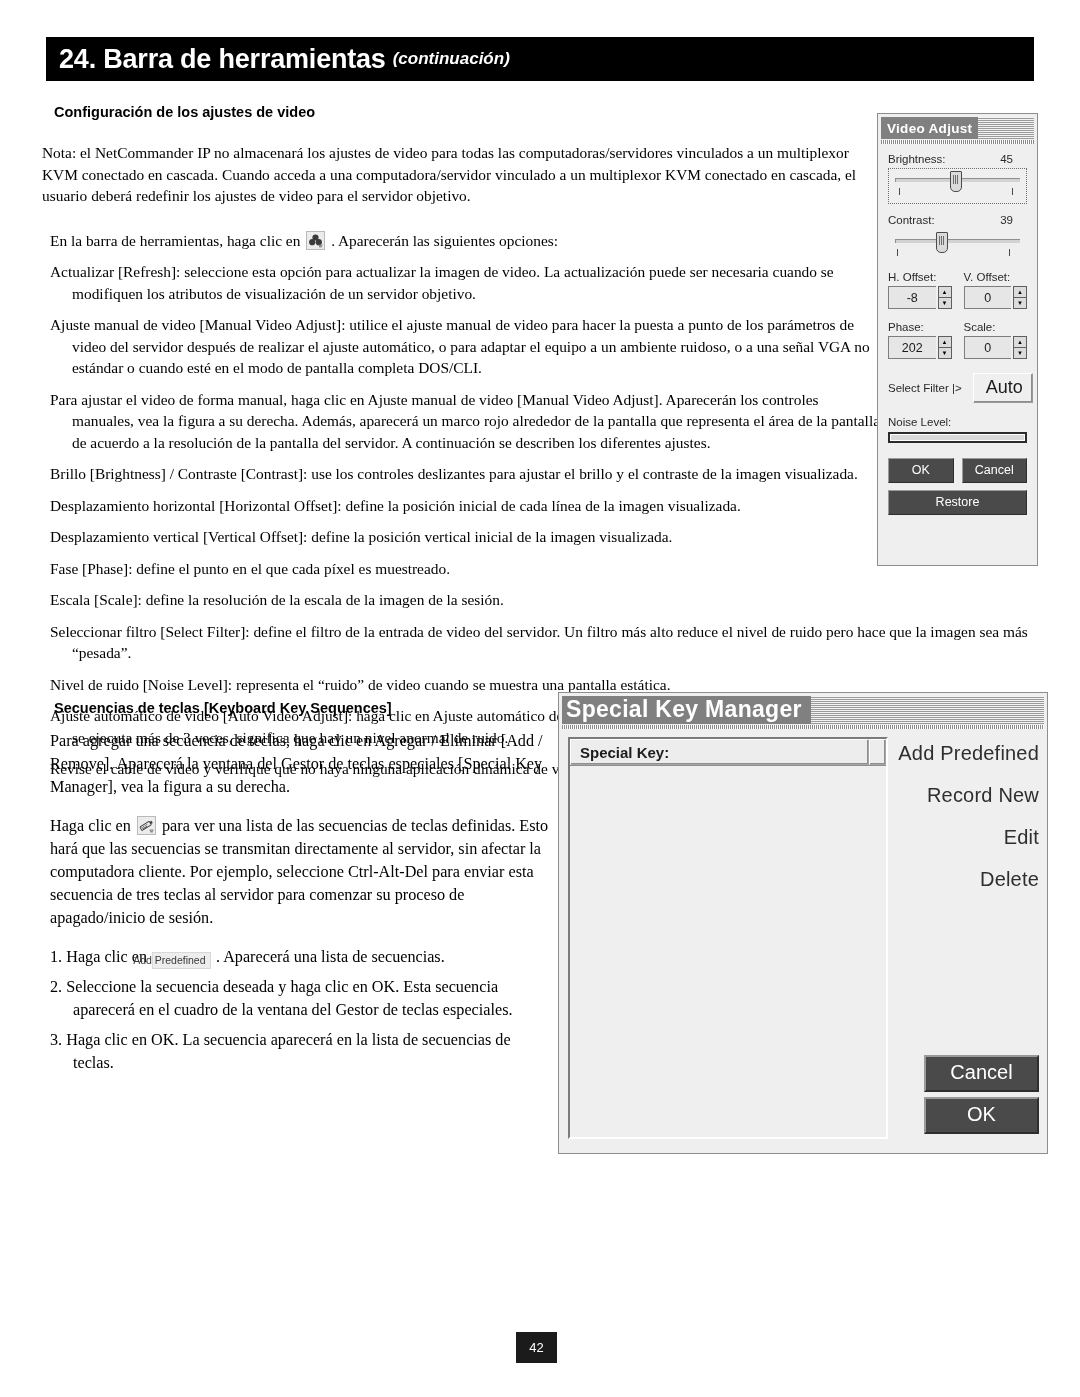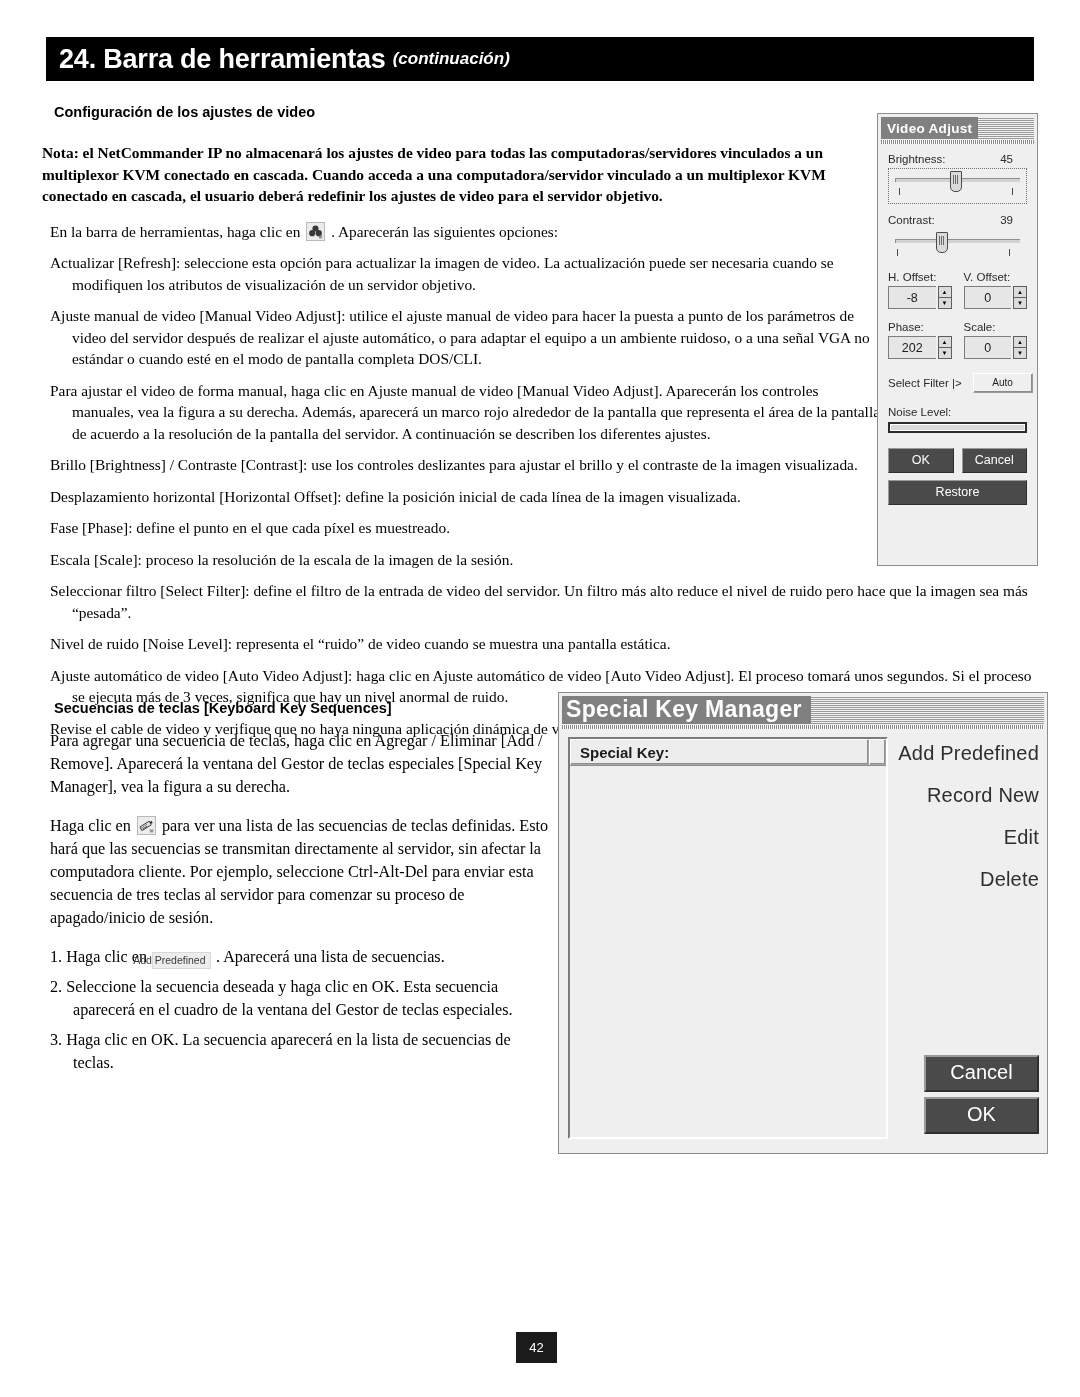--- a/index.html
+++ b/index.html
@@ -57,23 +57,23 @@
     margin: 0 0 22px 4px;
   }
   .para {
     font-size: 15.4px;
     line-height: 21.5px;
     color: #000;
     margin: 0 0 10px 0;
     text-align: left;
   }
   .para.note {
-    font-weight: bold;
+    font-weight: normal;
     margin-left: -8px;
-    margin-bottom: 14px;
+    margin-bottom: 23px;
     width: 830px;
   }
   .para.w830 { width: 832px; }
   .para.w1000 { width: 990px; }
   .para.hang {
     padding-left: 22px;
     text-indent: -22px;
     margin-left: 0;
   }
   .para b { font-weight: normal; }
@@ -270,21 +270,21 @@
     gap: 11px;
   }
   .filter-row .lbl { font-size: 11.5px; color: #2a2a2a; white-space: nowrap; }
   .filter-btn {
     background: #efefef;
     border: 1px solid #9a9a9a;
     border-top-color: #ffffff;
     border-left-color: #ffffff;
     box-shadow: inset -1px -1px 0 #8c8c8c;
     padding: 3px 12px 4px 12px;
-    font-size: 10px;
+    font-size: 18px;
     color: #1c1c1c;
     min-width: 60px;
     text-align: center;
   }
   .noise-label { font-size: 11.5px; color: #2a2a2a; margin-top: 13px; }
   .noise-bar {
     margin-top: 4px;
     height: 11px;
     background: #d9d9d9;
     border: 2px solid #2b2b2b;
@@ -436,27 +436,30 @@
   </p>
 
   <p class="para w830 hang">
     <b>Brillo [Brightness] / Contraste [Contrast]:</b><span> use los controles deslizantes para ajustar el brillo y el contraste de la imagen visualizada.</span>
   </p>
 
   <p class="para w830 hang">
     <b>Desplazamiento horizontal [Horizontal Offset]:</b><span> define la posición inicial de cada línea de la imagen visualizada.</span>
   </p>
 
+  <p class="para w830 hang">
+    <b>Desplazamiento vertical [Vertical Offset]:</b><span> define la posición vertical inicial de la imagen visualizada.</span>
+  </p>
 
   <p class="para w830 hang">
     <b>Fase [Phase]:</b><span> define el punto en el que cada píxel es muestreado.</span>
   </p>
 
   <p class="para w830 hang">
-    <b>Escala [Scale]:</b><span> proceso la resolución de la escala de la imagen de la sesión.</span>
+    <b>Escala [Scale]:</b><span> define la resolución de la escala de la imagen de la sesión.</span>
   </p>
 
   <p class="para w1000 hang">
     <b>Seleccionar filtro [Select Filter]:</b><span> define el filtro de la entrada de video del servidor. Un filtro más alto reduce el nivel de ruido pero hace que la imagen sea más “pesada”.</span>
   </p>
 
   <p class="para w1000 hang">
     <b>Nivel de ruido [Noise Level]:</b><span> representa el “ruido” de video cuando se muestra una pantalla estática.</span>
   </p>
 

